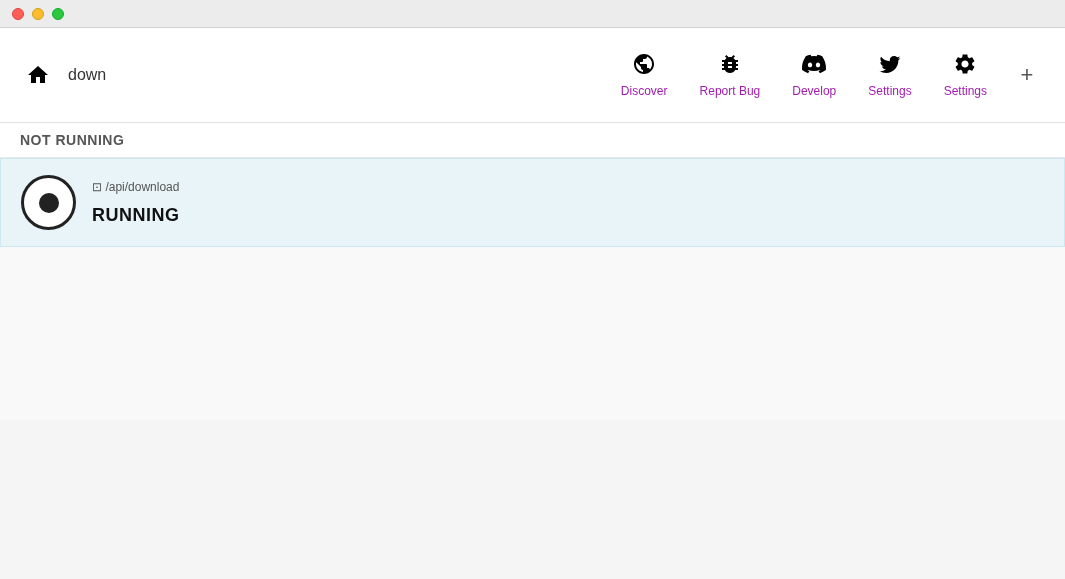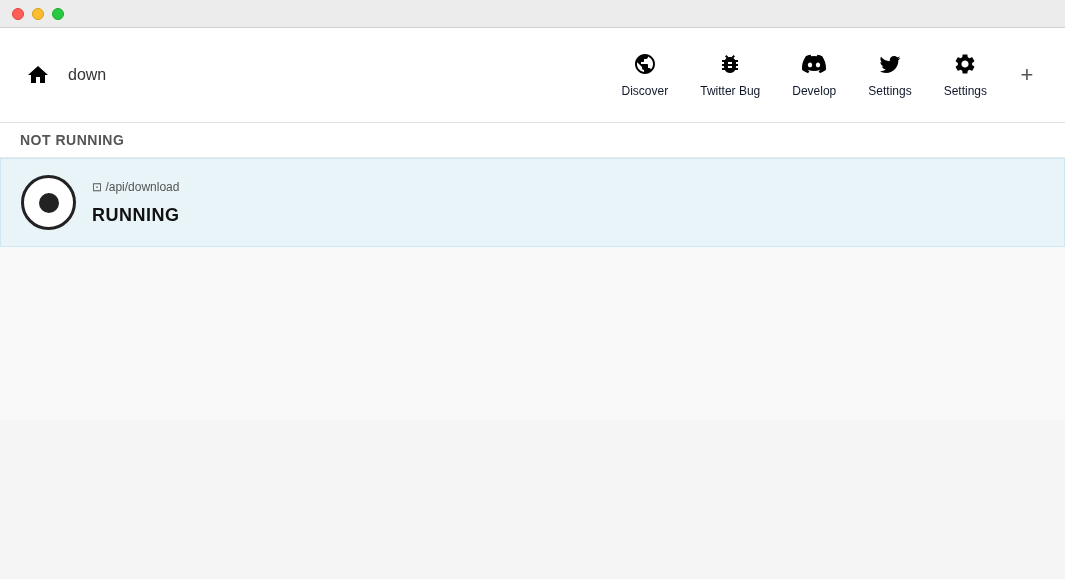--- a/index.html
+++ b/index.html
@@ -91,21 +91,21 @@
     }
 
     .nav-item .icon {
       font-size: 22px;
       margin-bottom: 4px;
       line-height: 1;
     }
 
     .nav-item .label {
       font-size: 12px;
-      color: #0f172a;
+      color: #a21caf;
       font-weight: 400;
     }
 
     .nav-add {
       width: 36px;
       height: 36px;
       display: flex;
       align-items: center;
       justify-content: center;
       cursor: pointer;
@@ -227,21 +227,21 @@
       </div>
 
 
 
       <div class="nav-item">
         <span class="icon">
           <svg width="24" height="24" viewBox="0 0 24 24" fill="currentColor">
             <path d="M20 8h-2.81c-.45-.78-1.07-1.45-1.82-1.96L17 4.41 15.59 3l-2.17 2.17C12.96 5.06 12.49 5 12 5c-.49 0-.96.06-1.41.17L8.41 3 7 4.41l1.62 1.63C7.88 6.55 7.26 7.22 6.81 8H4v2h2.09c-.05.33-.09.66-.09 1v1H4v2h2v1c0 .34.04.67.09 1H4v2h2.81c1.04 1.79 2.97 3 5.19 3s4.15-1.21 5.19-3H20v-2h-2.09c.05-.33.09-.66.09-1v-1h2v-2h-2v-1c0-.34-.04-.67-.09-1H20V8zm-6 8h-4v-2h4v2zm0-4h-4v-2h4v2z"></path>
           </svg>
         </span>
-        <span class="label">Twitter Bug</span>
+        <span class="label">Report Bug</span>
       </div>
 
       <div class="nav-item">
         <span class="icon">
           <svg width="24" height="24" viewBox="0 0 24 24" fill="currentColor">
             <path d="M20.317 4.37a19.791 19.791 0 0 0-4.885-1.515.074.074 0 0 0-.079.037c-.21.375-.444.864-.608 1.25a18.27 18.27 0 0 0-5.487 0 12.64 12.64 0 0 0-.617-1.25.077.077 0 0 0-.079-.037A19.736 19.736 0 0 0 3.677 4.37a.07.07 0 0 0-.032.027C.533 9.046-.32 13.58.099 18.057c.002.022.015.043.03.056a19.9 19.9 0 0 0 5.993 3.03.078.078 0 0 0 .084-.028c.462-.63.874-1.295 1.226-1.994a.076.076 0 0 0-.041-.106 13.107 13.107 0 0 1-1.872-.892.077.077 0 0 1-.008-.128 10.2 10.2 0 0 0 .372-.292.074.074 0 0 1 .077-.01c3.928 1.793 8.18 1.793 12.062 0a.074.074 0 0 1 .078.01c.12.098.246.198.373.292a.077.077 0 0 1-.006.127 12.299 12.299 0 0 1-1.873.892.077.077 0 0 0-.041.107c.36.698.772 1.362 1.225 1.993a.076.076 0 0 0 .084.028 19.839 19.839 0 0 0 6.002-3.03.077.077 0 0 0 .032-.054c.5-5.177-.838-9.674-3.549-13.66a.061.061 0 0 0-.031-.03zM8.02 15.33c-1.183 0-2.157-1.085-2.157-2.419 0-1.333.956-2.419 2.157-2.419 1.21 0 2.176 1.096 2.157 2.42 0 1.333-.956 2.418-2.157 2.418zm7.975 0c-1.183 0-2.157-1.085-2.157-2.419 0-1.333.955-2.419 2.157-2.419 1.21 0 2.176 1.096 2.157 2.42 0 1.333-.946 2.418-2.157 2.418z"></path>
           </svg>
         </span>
         <span class="label">Develop</span>
       </div>

